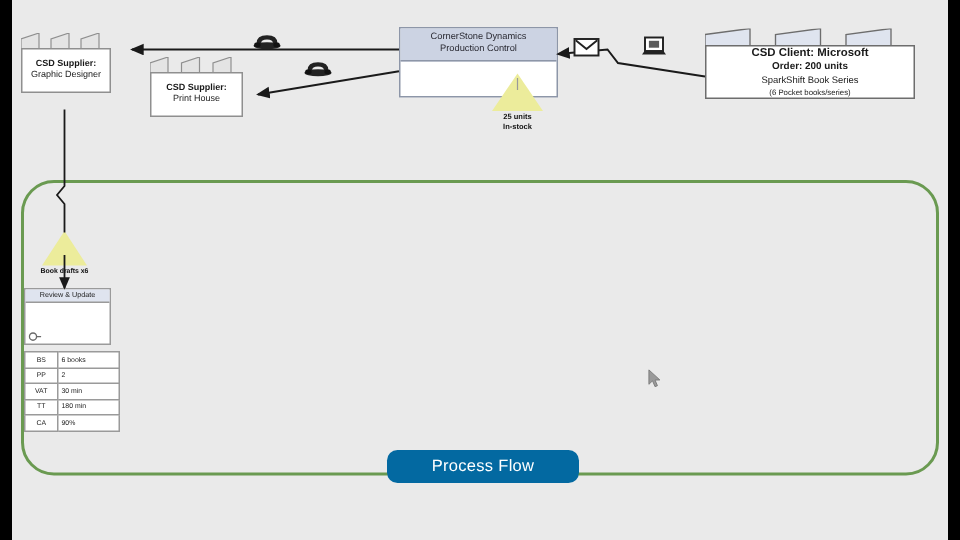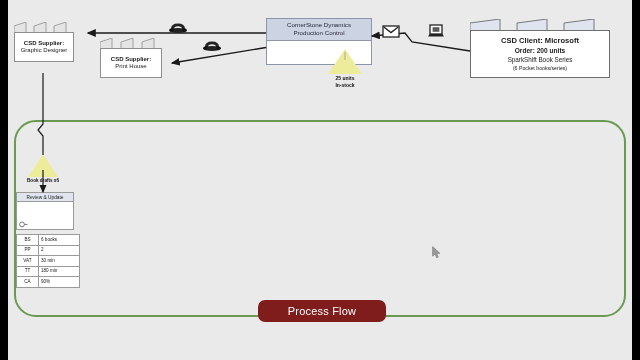--- a/index.html
+++ b/index.html
@@ -129,21 +129,21 @@
   .flow-loop {
     position: absolute;
     box-sizing: border-box;
     border: 2.5px solid #6a9a51;
     border-radius: 22px;
     background: transparent;
   }
   .flow-pill {
     position: absolute;
     box-sizing: border-box;
-    background: #7f1d1d;
+    background: #0369a1;
     border-radius: 7px;
     color: #ffffff;
     font-size: 11px;
     text-align: center;
     line-height: 22px;
     letter-spacing: .2px;
   }
 
   
   #overlay {
@@ -246,21 +246,21 @@
   <div class="tri-wrap" style="left:313px; top:49px; width:64px;">
     <div class="tri" style="border-left-width:17px; border-right-width:17px; border-bottom-width:25px;"></div>
     <div class="tri-lbl">25 units</div>
     <div class="tri-lbl" style="margin-top:0;">In-stock</div>
   </div>
 
   <div class="factory" style="left:470px; top:19px; width:140px;">
     <svg class="roof" height="12" viewBox="0 0 140 12" preserveAspectRatio="none">
       <path d="M0,12 L0,4 L30,0 L30,12 L47,12 L47,4 L77,0 L77,12 L94,12 L94,4 L124,0 L124,12 Z" fill="#dfe4ef" stroke="#6d6d6d" stroke-width="0.9"></path>
     </svg>
-    <div class="body" style="top:11px; height:48px; border-color:#6d6d6d;">
+    <div class="body" style="top:11px; height:36px; border-color:#6d6d6d;">
       <div class="ln" style="font-size:7.6px; font-weight:bold;">CSD Client: Microsoft</div>
       <div class="ln" style="font-size:6.6px; font-weight:bold; margin-top:1px;">Order: 200 units</div>
       <div class="ln" style="font-size:6.3px; margin-top:1px;">SparkShift Book Series</div>
       <div class="ln" style="font-size:5.2px; margin-top:1px;">(6 Pocket books/series)</div>
     </div>
   </div>
 
   <div class="flow-loop" style="left:14px; top:120px; width:612px; height:197px;"></div>
 
   <div class="flow-pill" style="left:258px; top:300px; width:128px; height:22px;">Process Flow</div>

